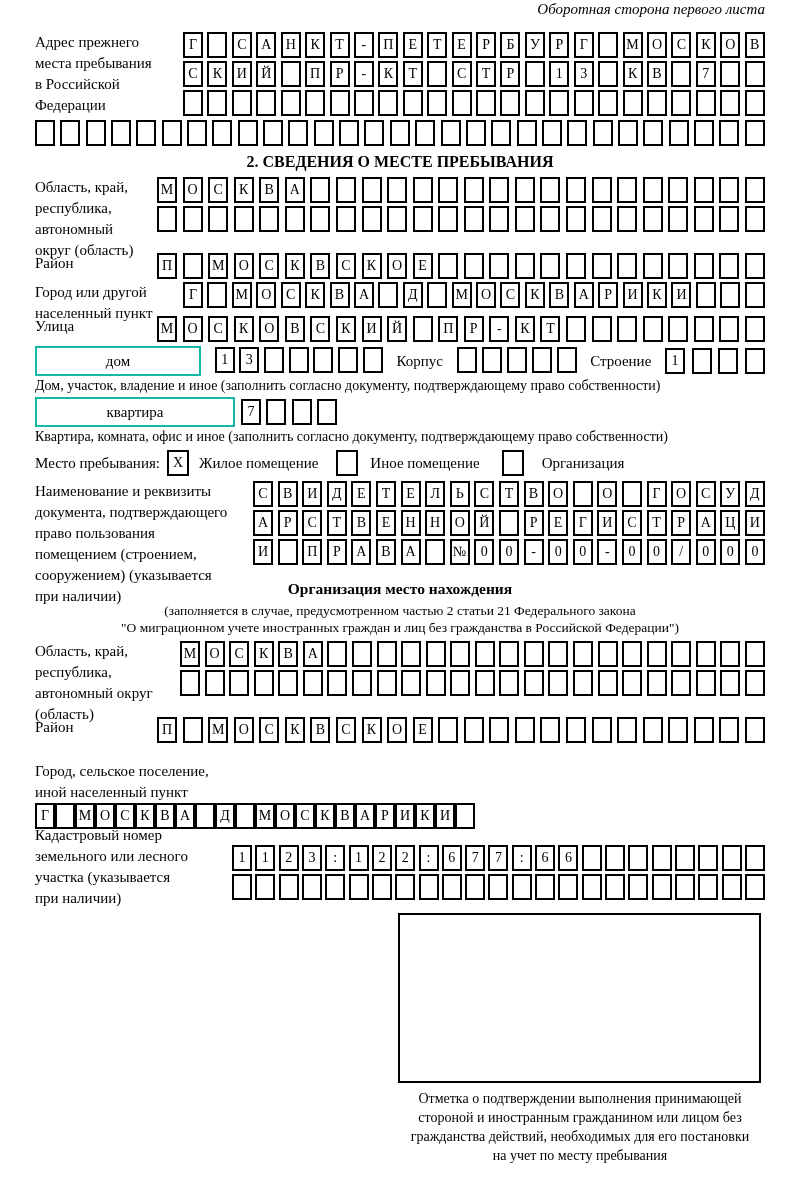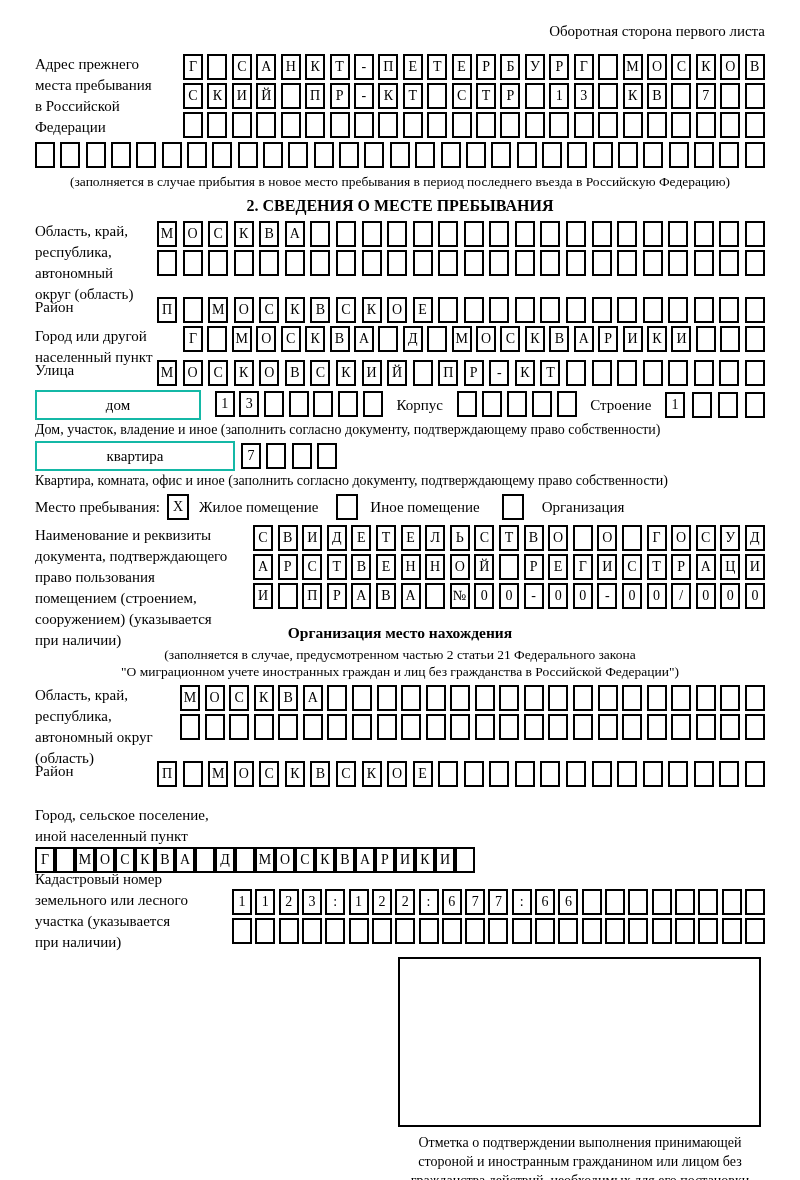--- a/index.html
+++ b/index.html
@@ -4,21 +4,21 @@
 <style>
   * { margin:0; padding:0; box-sizing:border-box; }
   html,body { background:#fff; }
   body {
     width:800px; height:1180px; overflow:hidden;
     font-family:"Liberation Serif","DejaVu Serif",serif;
     color:#000;
   }
   .page { padding:0 35px; position:relative; }
 
-  .header-note { padding-top:22px; text-align:right; font-size:15px; line-height:18px; }
+  .header-note { text-align:right; font-size:15px; line-height:18px;font-style:italic; }
 
   
   .frow { display:flex; align-items:flex-start; }
   .flabel { flex-shrink:0; font-size:15px; line-height:21px; white-space:pre-line; }
   .w122 { width:122px; } .w145 { width:145px; } .w148 { width:148px; }
   .w195 { width:195px; } .w197 { width:197px; } .w218 { width:218px; }
   .fcells { flex:1; min-width:0; }
 
   .cells { display:flex; justify-content:space-between; margin-bottom:3px; }
   .cells:last-child { margin-bottom:0; }
@@ -200,21 +200,20 @@
       <div class="cell"></div>
       <div class="cell"></div>
       <div class="cell"></div>
       <div class="cell"></div>
       <div class="cell"></div>
       <div class="cell"></div>
       <div class="cell"></div>
       <div class="cell"></div>
       <div class="cell"></div>
     </div>
-  <div class="caption center b-note1">(заполняется в случае прибытия в новое место пребывания в период последнего въезда в Российскую Федерацию)</div>
 
   <div class="sec-title b-title2">2. СВЕДЕНИЯ О МЕСТЕ ПРЕБЫВАНИЯ</div>
 
   <div class="frow b-oblast">
     <div class="flabel w122">Область, край,
 республика,
 автономный
 округ (область)</div>
     <div class="fcells">
       <div class="cells">

